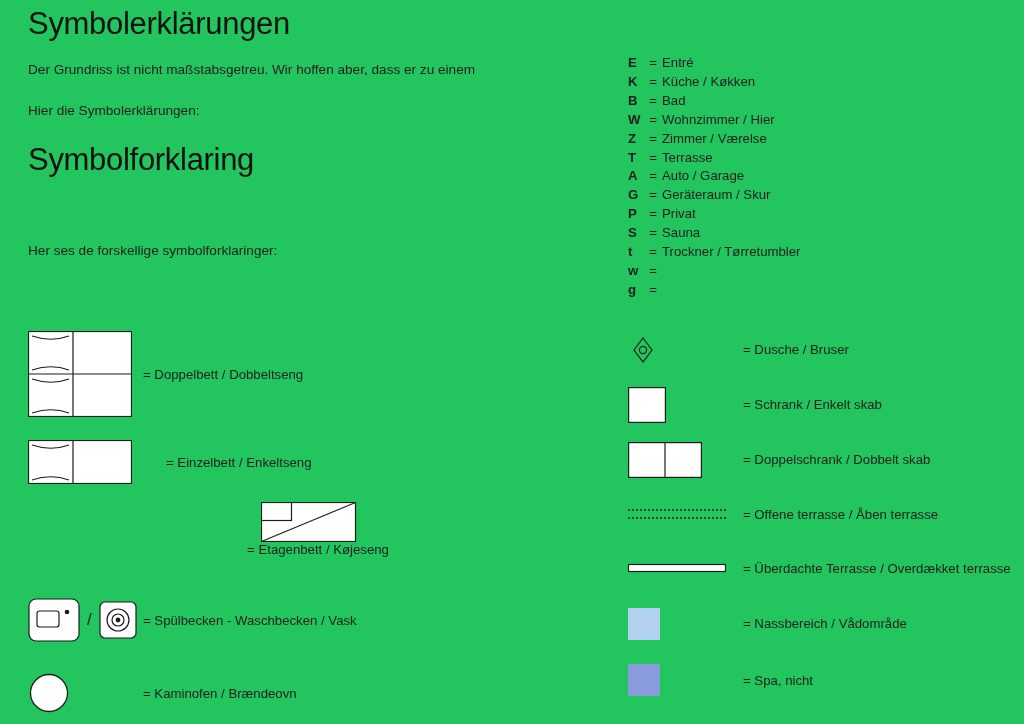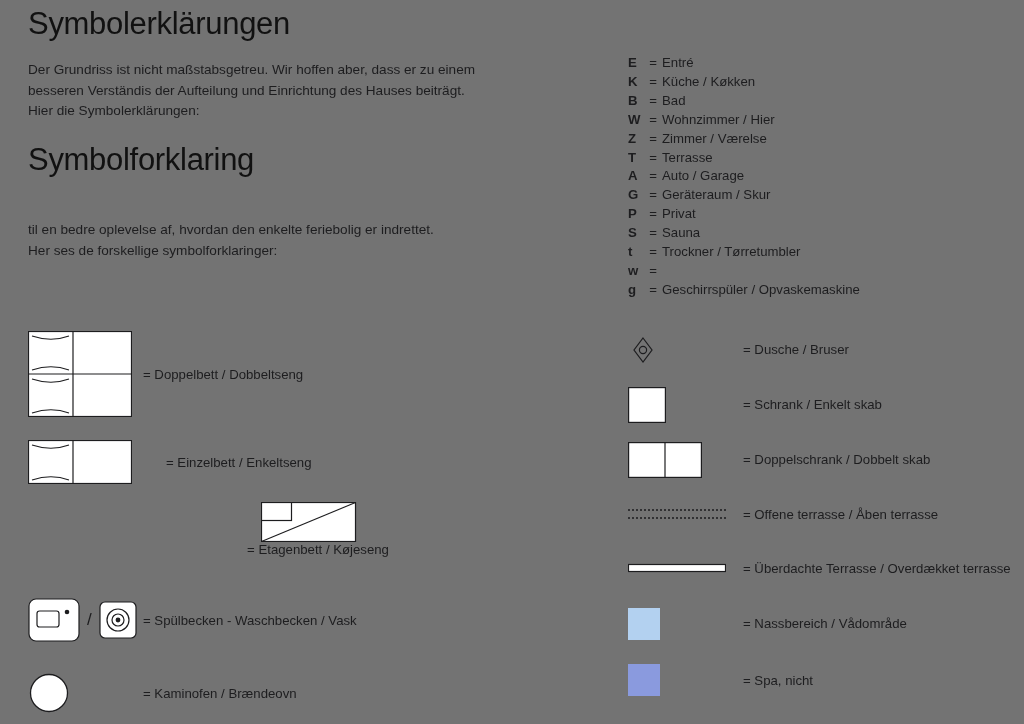--- a/index.html
+++ b/index.html
@@ -8,21 +8,21 @@
     width: 1024px; height: 724px;
     background: #ffffff;
     font-family: "Liberation Sans", sans-serif;
     color: #1d1d1f;
     overflow: hidden;
   }
   #page {
     position: relative;
     width: 1024px;
     height: 724px;
-    background: #737373;
+    background: #22c55e;
   }
 
   
   .col-left {
     position: absolute;
     left: 28px;
     top: 0;
     width: 580px;
   }
 
@@ -118,29 +118,29 @@
 </head>
 <body>
 
 <div id="page">
 
   <div class="col-left">
     <h1 class="title title-de">Symbolerklärungen</h1>
 
     <p class="para">
       <span>Der Grundriss ist nicht maßstabsgetreu. Wir hoffen aber, dass er zu einem</span><br>
-      <span>besseren Verständis der Aufteilung und Einrichtung des Hauses beiträgt.</span><br>
+      <br>
       <span>Hier die Symbolerklärungen:</span>
     </p>
 
     <h1 class="title title-da">Symbolforklaring</h1>
 
     <p class="para da">
       <br>
-      <span>til en bedre oplevelse af, hvordan den enkelte feriebolig er indrettet.</span><br>
+      <br>
       <span>Her ses de forskellige symbolforklaringer:</span>
     </p>
   </div>
 
   <div class="abbr-list">
     <div class="abbr-row">
       <span class="abbr-key">E</span>
       <span class="abbr-eq">=</span>
       <span class="abbr-val">Entré</span>
     </div>
@@ -194,21 +194,20 @@
       <span class="abbr-eq">=</span>
       <span class="abbr-val">Trockner / Tørretumbler</span>
     </div>
     <div class="abbr-row">
       <span class="abbr-key">w</span>
       <span class="abbr-eq">=</span>
     </div>
     <div class="abbr-row">
       <span class="abbr-key">g</span>
       <span class="abbr-eq">=</span>
-      <span class="abbr-val">Geschirrspüler / Opvaskemaskine</span>
     </div>
   </div>
 
   <div class="sym-rows-left">
 
     <div class="sym-row" style="height:96px;">
       <div class="sym-icon">
         <svg width="104" height="86" viewBox="0 0 104 86">
           <rect x="0.5" y="0.5" width="103" height="85" fill="#ffffff" stroke="#1d1d1f" stroke-width="1.2"></rect>
           <line x1="0.5" y1="43" x2="103.5" y2="43" stroke="#1d1d1f" stroke-width="1.2"></line>

